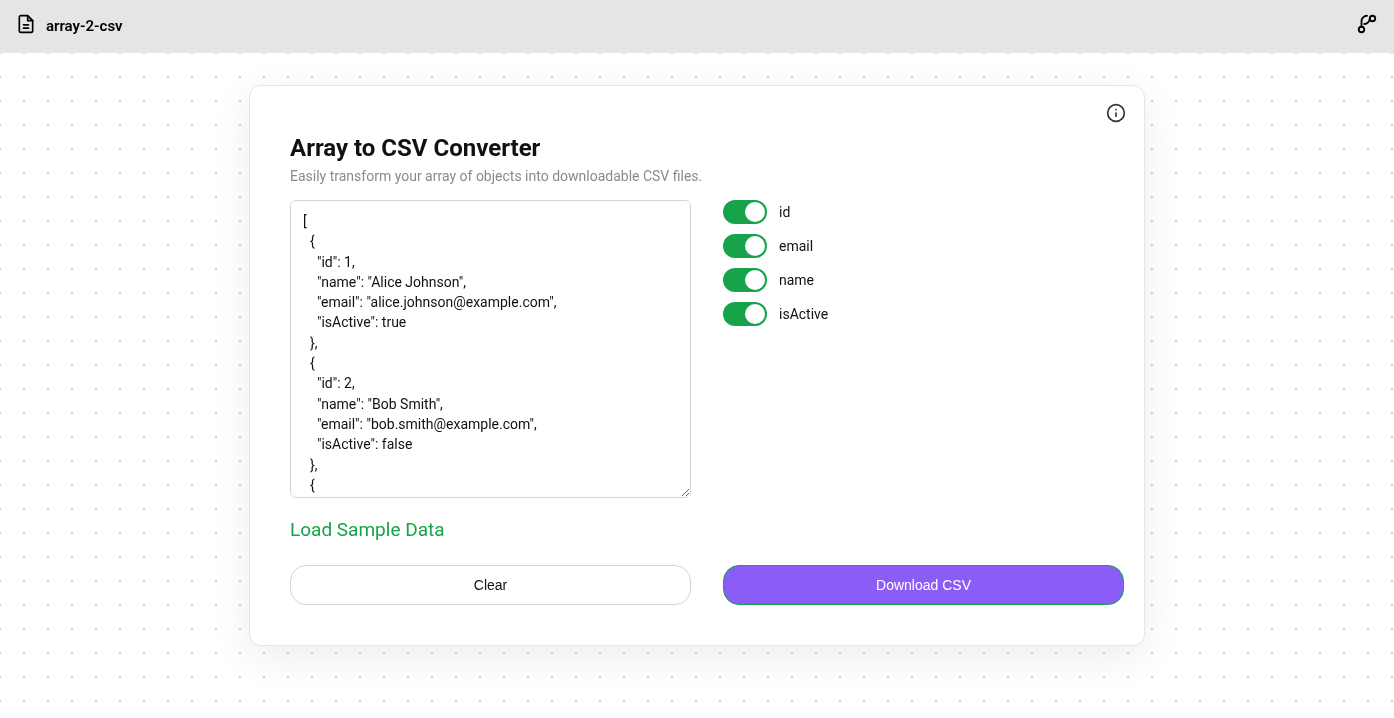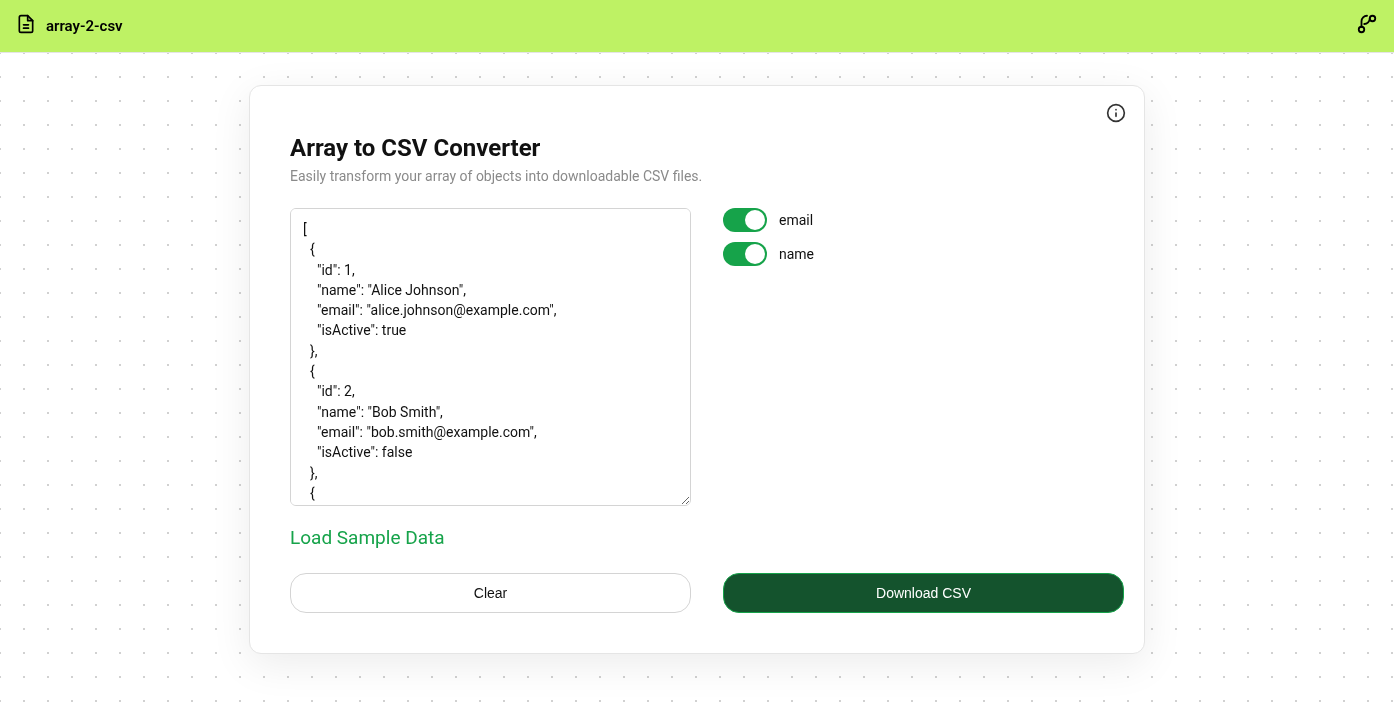--- a/index.html
+++ b/index.html
@@ -14,21 +14,21 @@
       height: 718px;
       overflow: hidden;
     }
     .topbar {
       height: 53px;
       display: flex;
       align-items: center;
       justify-content: space-between;
       padding: 0 16px;
       border-bottom: 1px solid #e5e5e5;
-      background: #bef264;
+      background: #e5e5e5;
     }
     .topbar-left {
       display: flex;
       align-items: center;
       gap: 10px;
     }
     .topbar-title {
       font-size: 15px;
       font-weight: 600;
       color: #000;
@@ -70,21 +70,21 @@
     }
     .card-title {
       font-size: 24px;
       font-weight: 700;
       color: #111;
       margin-bottom: 6px;
     }
     .card-subtitle {
       font-size: 14px;
       color: #8a8a8a;
-      margin-bottom: 24px;
+      margin-bottom: 16px;
     }
     .content-grid {
       display: grid;
       grid-template-columns: 1fr 1fr;
       gap: 32px;
       margin-bottom: 24px;
     }
     .json-textarea {
       width: 100%;
       height: 298px;
@@ -156,21 +156,21 @@
       display: flex;
       align-items: center;
       justify-content: center;
     }
     .btn-clear {
       background: #ffffff;
       border: 1px solid #d4d4d4;
       color: #111;
     }
     .btn-download {
-      background: #14532d;
+      background: #8b5cf6;
       border: 1px solid #16a34a;
       color: #ffffff;
     }
   </style>
 </head>
 <body>
 
 <div class="topbar">
   <div class="topbar-left">
     <span>
@@ -225,35 +225,47 @@
     "email": "bob.smith@example.com",
     "isActive": false
   },
   {
     "id": 3,</textarea>
         <a class="load-sample">Load Sample Data</a>
       </div>
 
       <div>
 
+        <div class="toggle-row">
+          <div class="switch">
+              <div class="switch-knob"></div>
+            </div>
+          <span class="toggle-label">id</span>
+        </div>
 
         <div class="toggle-row">
           <div class="switch">
               <div class="switch-knob"></div>
             </div>
           <span class="toggle-label">email</span>
         </div>
 
         <div class="toggle-row">
           <div class="switch">
               <div class="switch-knob"></div>
             </div>
           <span class="toggle-label">name</span>
         </div>
 
+        <div class="toggle-row">
+          <div class="switch">
+              <div class="switch-knob"></div>
+            </div>
+          <span class="toggle-label">isActive</span>
+        </div>
       </div>
     </div>
 
     <div class="buttons-row">
       <button class="btn btn-clear">Clear</button>
       <button class="btn btn-download">Download CSV</button>
     </div>
   </div>
 </div>
 

